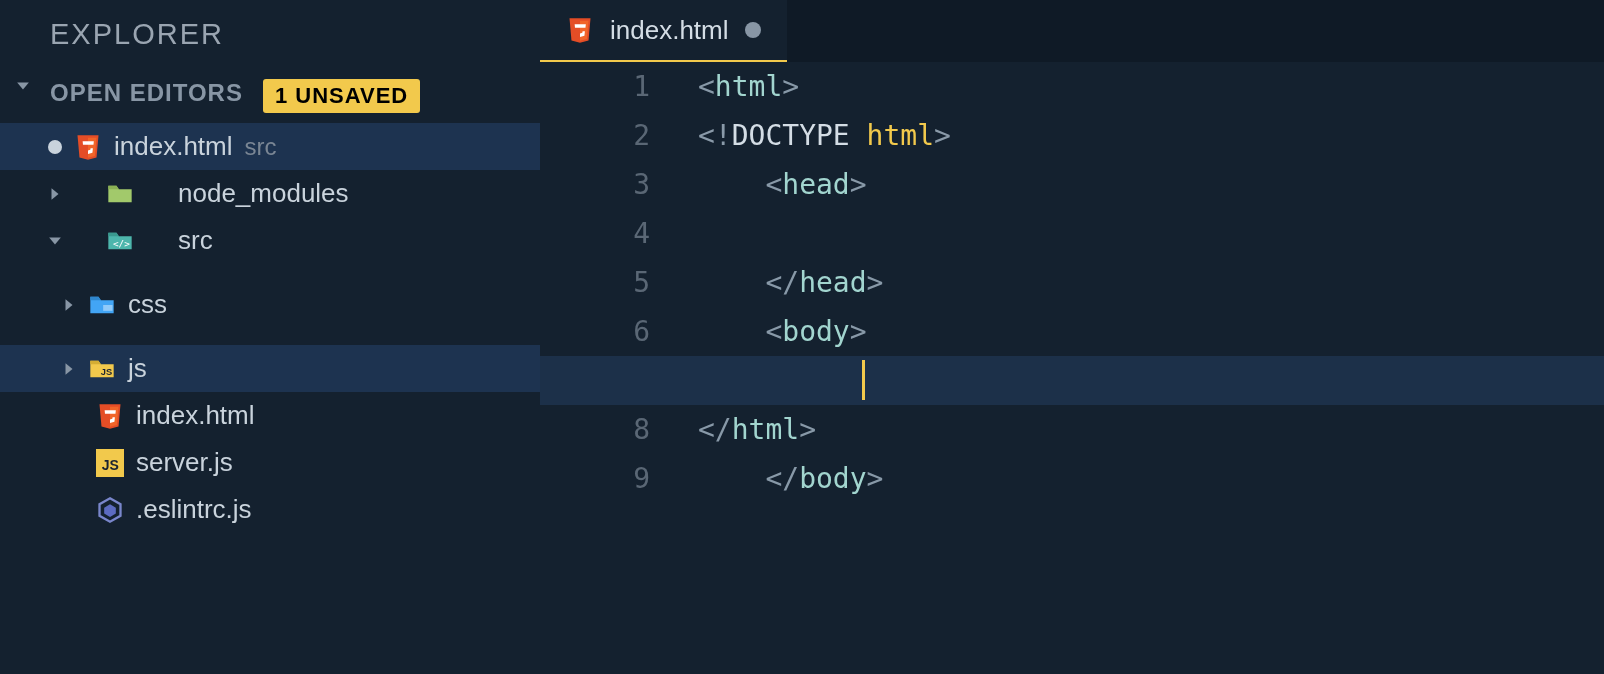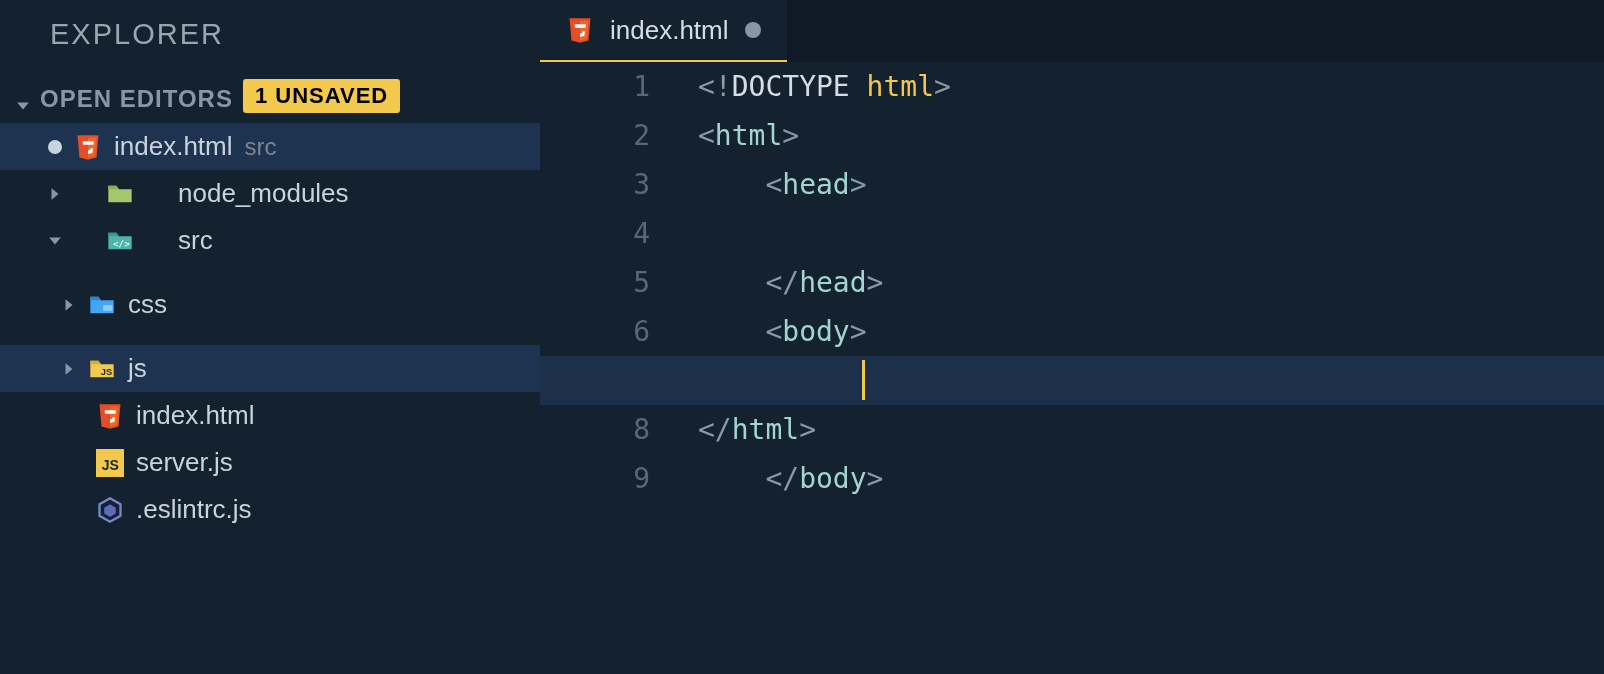--- a/index.html
+++ b/index.html
@@ -20,23 +20,23 @@
   overflow: hidden;
 }
 .explorer-title {
   padding: 18px 30px 18px 50px;
   font-size: 29px;
   letter-spacing: 2px;
   color: #9aa5b1;
 }
 .section-header {
   display: flex;
-  align-items: flex-end;
+  align-items: flex-start;
   padding: 10px 16px;
-  gap: 10px;
+  gap: 20px;
 }
 .section-header .label {
   font-size: 24px;
   font-weight: 700;
   letter-spacing: 1px;
   color: #8896a5;
 }
 .chev {
   width: 14px;
   height: 14px;
@@ -300,22 +300,22 @@
         <div class="line">2</div>
         <div class="line">3</div>
         <div class="line">4</div>
         <div class="line">5</div>
         <div class="line">6</div>
         <div class="line">7</div>
         <div class="line">8</div>
         <div class="line">9</div>
       </div>
     <div class="code-lines" id="code-lines">
+        <div class="line"><span class="tok-bracket">&lt;</span><span class="tok-tag">html</span><span class="tok-bracket">&gt;</span></div>
         <div class="line"><span class="tok-punc">&lt;!</span><span class="tok-doctype">DOCTYPE </span><span class="tok-attr">html</span><span class="tok-punc">&gt;</span></div>
-        <div class="line"><span class="tok-bracket">&lt;</span><span class="tok-tag">html</span><span class="tok-bracket">&gt;</span></div>
         <div class="line"><span>    </span><span class="tok-bracket">&lt;</span><span class="tok-tag">head</span><span class="tok-bracket">&gt;</span></div>
         <div class="line"></div>
         <div class="line"><span>    </span><span class="tok-bracket">&lt;/</span><span class="tok-tag">head</span><span class="tok-bracket">&gt;</span></div>
         <div class="line"><span>    </span><span class="tok-bracket">&lt;</span><span class="tok-tag">body</span><span class="tok-bracket">&gt;</span></div>
         <div class="line current"><span>        </span><span class="cursor"></span></div>
         <div class="line"><span class="tok-bracket">&lt;/</span><span class="tok-tag">html</span><span class="tok-bracket">&gt;</span></div>
         <div class="line"><span>    </span><span class="tok-bracket">&lt;/</span><span class="tok-tag">body</span><span class="tok-bracket">&gt;</span></div>
       </div>
   </div>
 </div>

